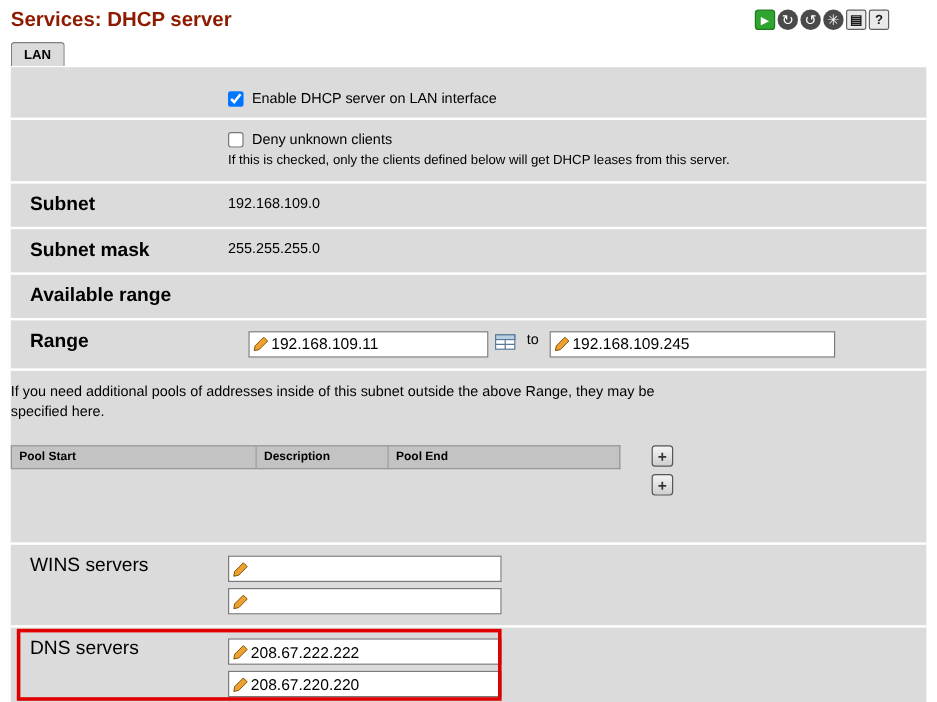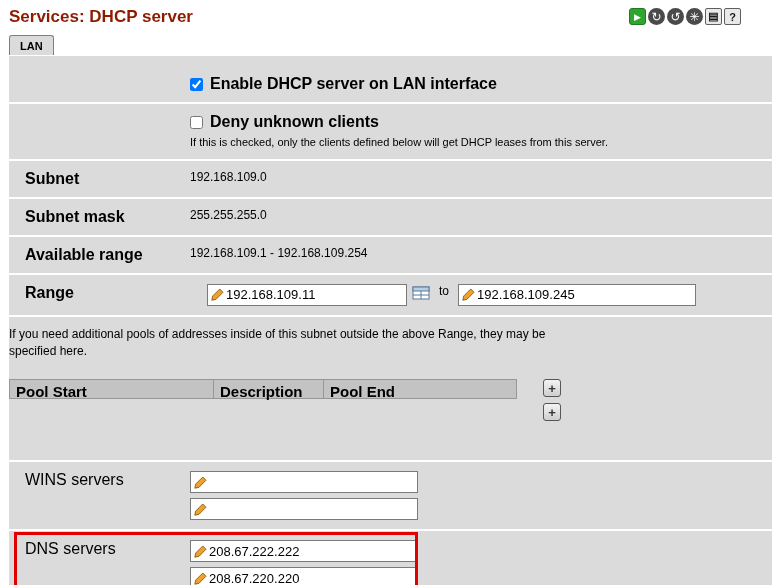--- a/index.html
+++ b/index.html
@@ -31,42 +31,42 @@
 
   .content { margin: 0 9px; background: #dbdbdb; min-height: 524px; padding-top: 10px; }
   .row { display: flex; padding: 6px 0; border-bottom: 2px solid #fff; }
   .row:last-child { border-bottom: none; }
   .cell-label { flex: 0 0 181px; padding: 3px 6px 3px 16px; font-size: 16px; }
   .cell-label.bold { font-weight: bold; }
   .cell-content { flex: 1; padding: 3px 10px 3px 0; font-size: 12px; }
 
   .cb-line { display: flex; align-items: center; gap: 7px; }
   .cb-line input[type=checkbox] { width: 13px; height: 13px; margin: 0; }
-  .cb-label { font-weight: bold; font-size: 16px; }
+  .cb-label { font-weight: normal; font-size: 12px; }
   .help { font-size: 11px; margin-top: 4px; max-width: 575px; line-height: 1.35; }
 
   .inline { display: flex; align-items: flex-start; gap: 5px; margin-left: 17px; }
   .input-wrap {
     background: #fff; border: 1px solid #7a7a7a; height: 22px;
     display: flex; align-items: center; gap: 2px; padding: 0 3px;
   }
   .iw-range-from { width: 200px; } .iw-range-to { width: 238px; } .iw-std { width: 228px; }
   input.text {
     border: 0; outline: 0; background: transparent; padding: 0; min-width: 0; flex: 1;
     font: 13px "Liberation Sans", sans-serif; color: #000;
   }
   .to-label { font-size: 12px; margin: 0 4px; }
   .pencil, .grid-icon { flex-shrink: 0; display: inline-flex; }
 
   .pools-help { font-size: 12px; max-width: 575px; line-height: 1.4; }
   .pools-area { display: flex; align-items: flex-start; margin: 20px 0 30px; }
   .pools-header { display: flex; }
   .ph {
     background: #c3c3c3; border: 1px solid #979797; border-left: none;
-    padding: 3px 6px; font-size: 15px; font-weight: bold; height: 20px;
+    padding: 3px 6px; font-size: 10px; font-weight: bold; height: 20px;
   }
   .ph:first-child { border-left: 1px solid #979797; }
   .ph1 { width: 205px; } .ph2 { width: 193px; } .ph3 { width: 110px; }
   .pools-btns { display: flex; flex-direction: column; gap: 6px; margin-left: 26px; }
   .add-btn {
     width: 18px; height: 18px; border: 1px solid #565656; border-radius: 3px;
     background: linear-gradient(#f4f4f4, #cfcfcf); color: #333; padding: 0;
     font: bold 13px/1 "Liberation Sans", sans-serif; display: flex;
     align-items: center; justify-content: center; cursor: pointer;
   }
@@ -127,21 +127,20 @@
       <div class="cell-content">192.168.109.0</div>
     </div>
 
     <div class="row">
       <div class="cell-label bold">Subnet mask</div>
       <div class="cell-content">255.255.255.0</div>
     </div>
 
     <div class="row">
       <div class="cell-label bold">Available range</div>
-      <div class="cell-content">192.168.109.1 - 192.168.109.254</div>
     </div>
 
     <div class="row">
       <div class="cell-label bold">Range</div>
       <div class="cell-content inline">
         <span class="input-wrap iw-range-from">
           <span class="pencil">
             <svg width="13" height="13" viewBox="0 0 16 16">
                 <path d="M10.8 1.2 L14.8 5.2 L6 14 L1 15 L2 10 Z" fill="#f0a030" stroke="#7a5200" stroke-width="1"></path>
               </svg>

